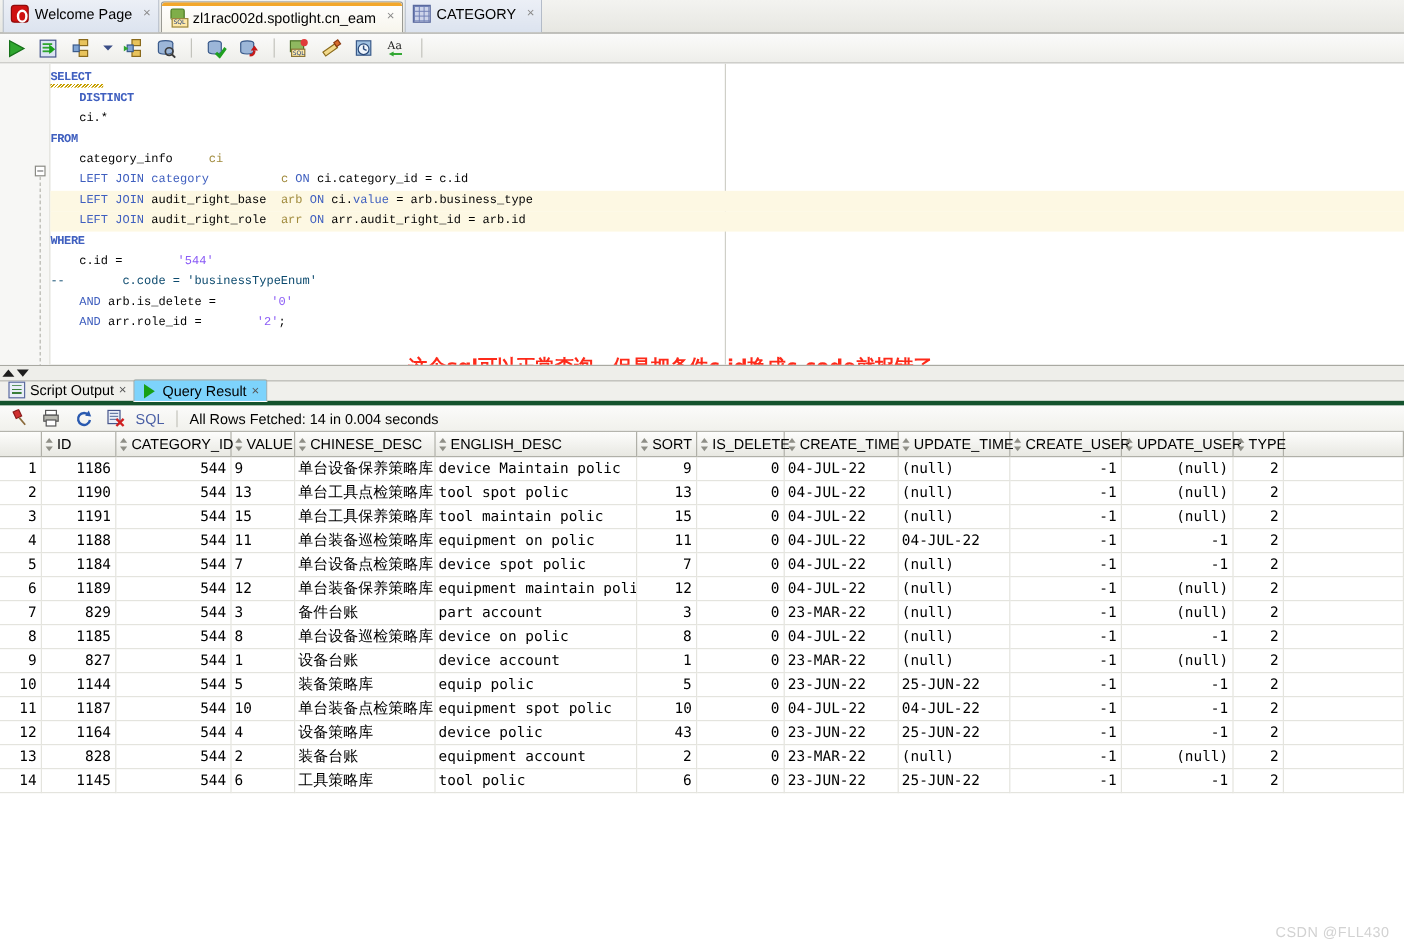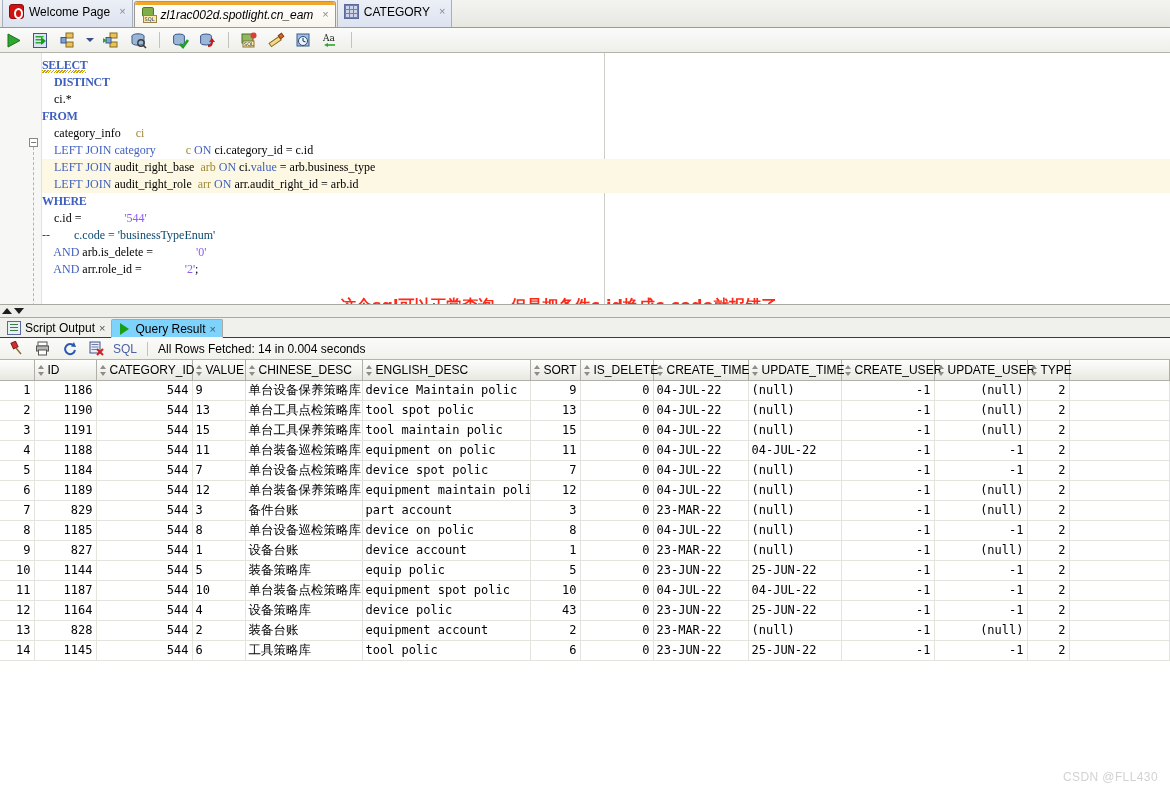--- a/index.html
+++ b/index.html
@@ -48,21 +48,21 @@
     background: linear-gradient(to bottom,#ffffff 0%,#f7f5ec 100%);
     height: 26px;
   }
   .tab.active::before {
     content: "";
     position: absolute; left: 0; right: 0; top: 0; height: 3px;
     background: #f3a72a;
     border-radius: 3px 3px 0 0;
   }
   .tab .ttl { font-size: 12px; }
-  .tab.active .ttl { font-style: italic; }
+  .tab.active .ttl { }
   .tab .closex {
     font-size: 11px; color: #888; margin-left: 4px; line-height: 1;
   }
   .tabico { width: 15px; height: 15px; display: inline-block; position: relative; flex: none; }
 
   
   .ic-welcome {
     background: #cf1111; border-radius: 3px; border: 1px solid #8e0a0a;
   }
   .ic-welcome::after {
@@ -156,22 +156,22 @@
   .fold-line {
     position: absolute; left: 33px; top: 94px; width: 0;
     height: 240px; border-left: 1px dashed #b5b5ae;
   }
   .margin-line {
     position: absolute; left: 604px; top: 0; bottom: 0; width: 0;
     border-left: 1px solid #cfcfc8;
   }
   .code {
     position: absolute; left: 42px; top: 4px; right: 0; bottom: 0;
-    font-family: Liberation Serif, serif;
-    font-size: 12px;
+    font-family: Liberation Mono, monospace;
+    font-size: 10px;
     line-height: 17px;
     white-space: pre;
     color: #000;
   }
   .code .ln { display: block; height: 17px; position: relative; }
   .code .ln.hl { background: #fdf8e3; }
   .kw  { color: #3f5fbf; font-weight: bold; letter-spacing: -0.3px;}
   .kwd { color: #3f5fbf; }
   .alias { color: #a08a3c; }
   .str { color: #8b5cf6; margin-left: 40px; }
@@ -197,21 +197,21 @@
     display: flex; align-items: center; padding-left: 2px; gap: 2px;
   }
   .spl-arrow { width: 0; height: 0; }
   .spl-up { border-left:5px solid transparent;border-right:5px solid transparent;border-bottom:6px solid #1e1e1e; }
   .spl-dn { border-left:5px solid transparent;border-right:5px solid transparent;border-top:6px solid #1e1e1e; }
 
   
   .restabs {
     height: 20px;
     background: #f0f0ec;
-    border-bottom: 1px solid #14532d;
+    border-bottom: 4px solid #14532d;
     display: flex; align-items: flex-end;
     font-size: 12px;
     padding-left: 2px;
   }
   .restab {
     display: flex; align-items: center; gap: 4px;
     padding: 2px 6px 2px 5px;
     height: 19px;
   }
   .restab.sel {

